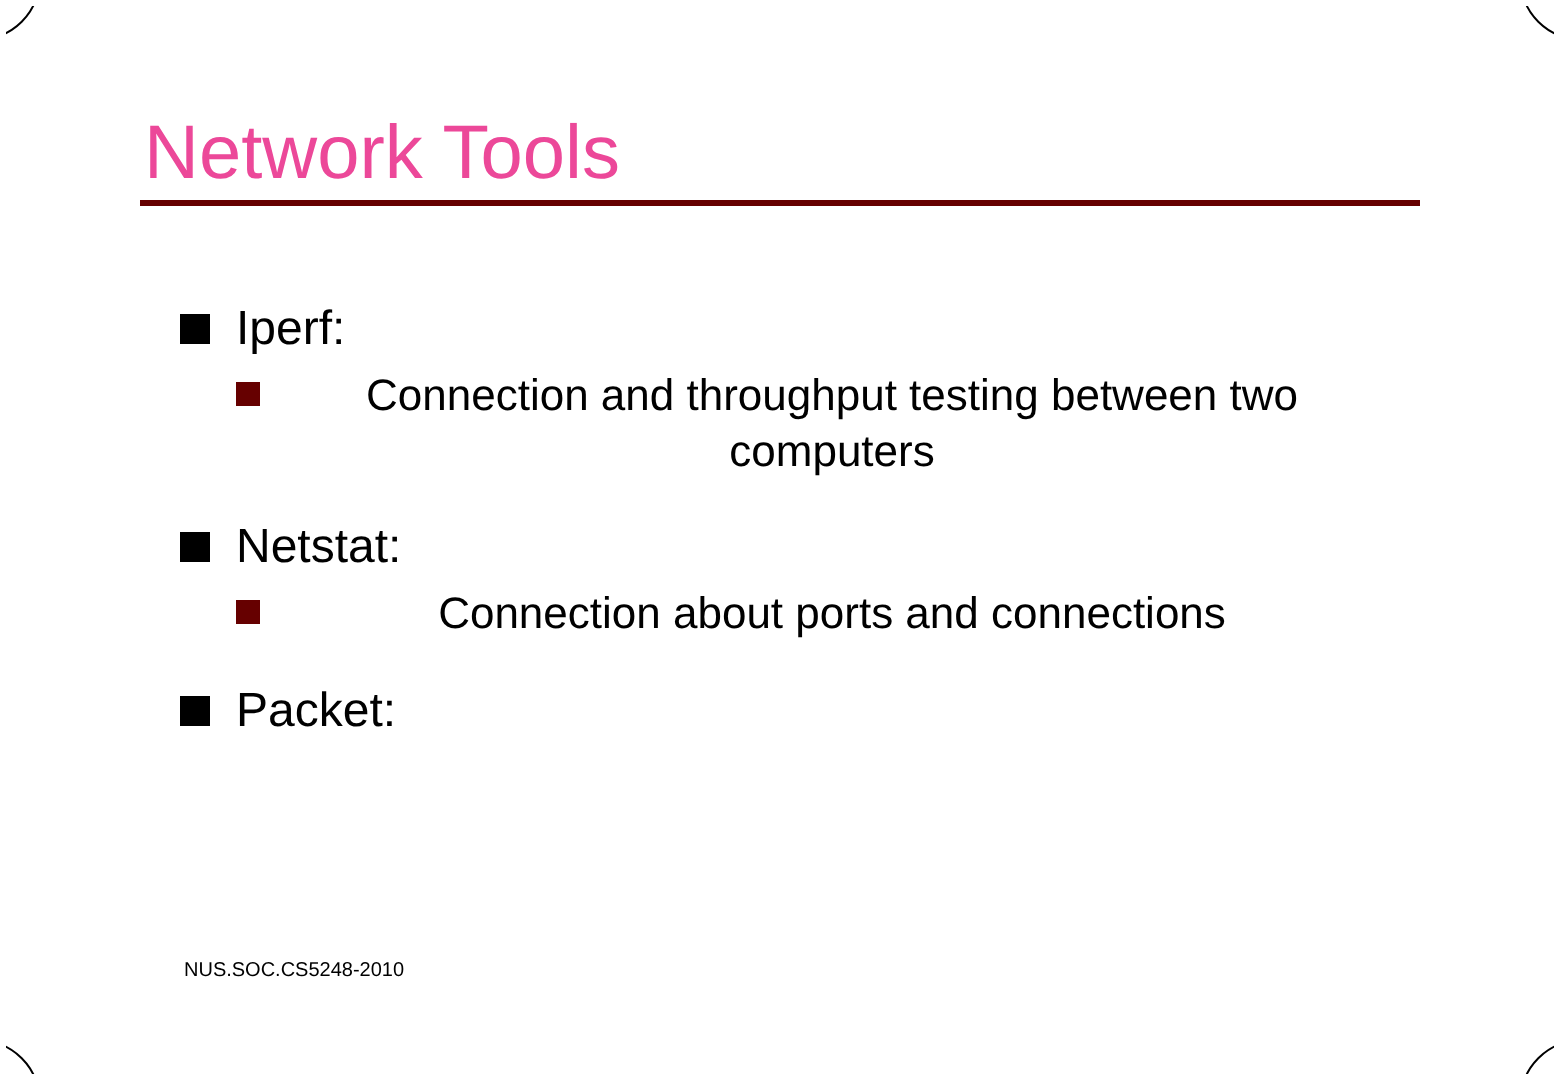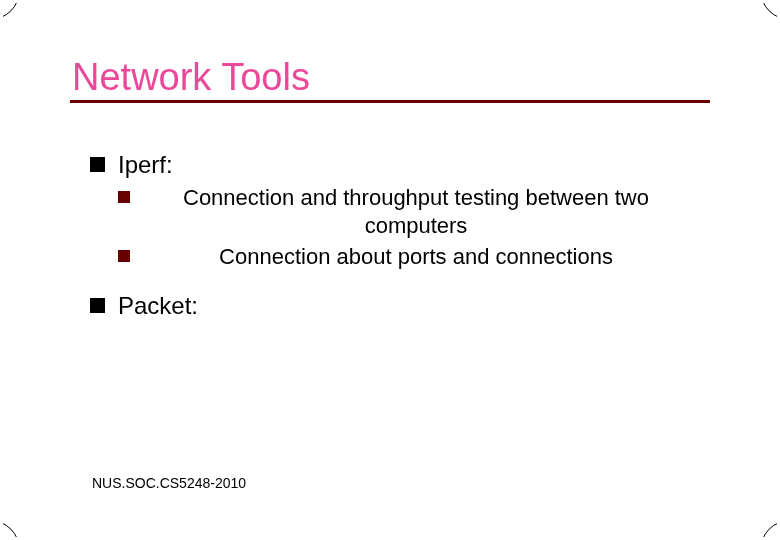--- a/index.html
+++ b/index.html
@@ -91,21 +91,21 @@
     left: 0;
     top: 7px;
     width: 12px;
     height: 12px;
     background: #660000;
   }
   .footer {
     position: absolute;
     left: 92px;
     bottom: 48px;
-    font-size: 14px;
+    font-size: 10px;
     line-height: 1.25;
     color: #000;
   }
 </style>
 </head>
 <body>
 
 <div class="slide">
 
   <div class="arc arc-tl"></div>
@@ -117,20 +117,21 @@
   <div class="mask-l"></div>
   <div class="mask-r"></div>
 
   <div class="title">Network Tools</div>
   <div class="rule"></div>
 
   <div class="body">
     <div class="lvl1">Iperf:</div>
     <div class="lvl2">Connection and throughput testing between two computers</div>
 
+    <div class="lvl1">Netstat:</div>
     <div class="lvl2">Connection about ports and connections</div>
 
     <div class="lvl1">Packet:</div>
   </div>
 
   <div class="footer">
     <div>NUS.SOC.CS5248-2010</div>
   </div>
 
 </div>

